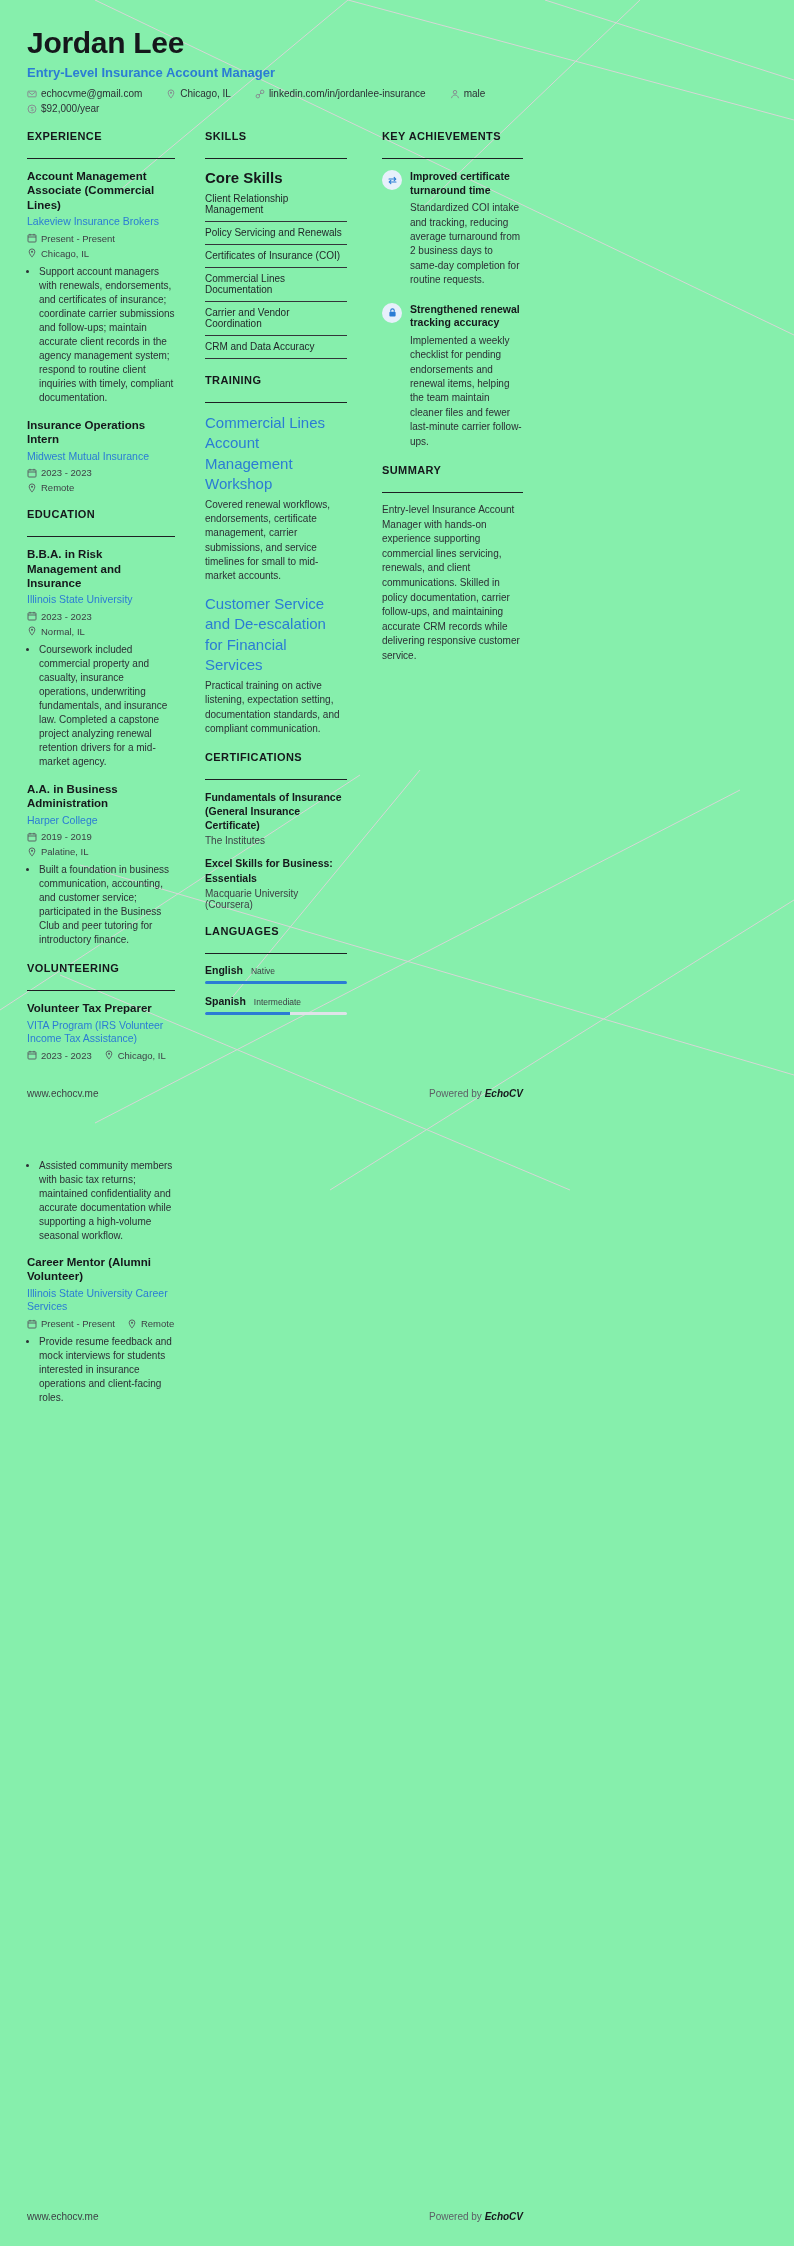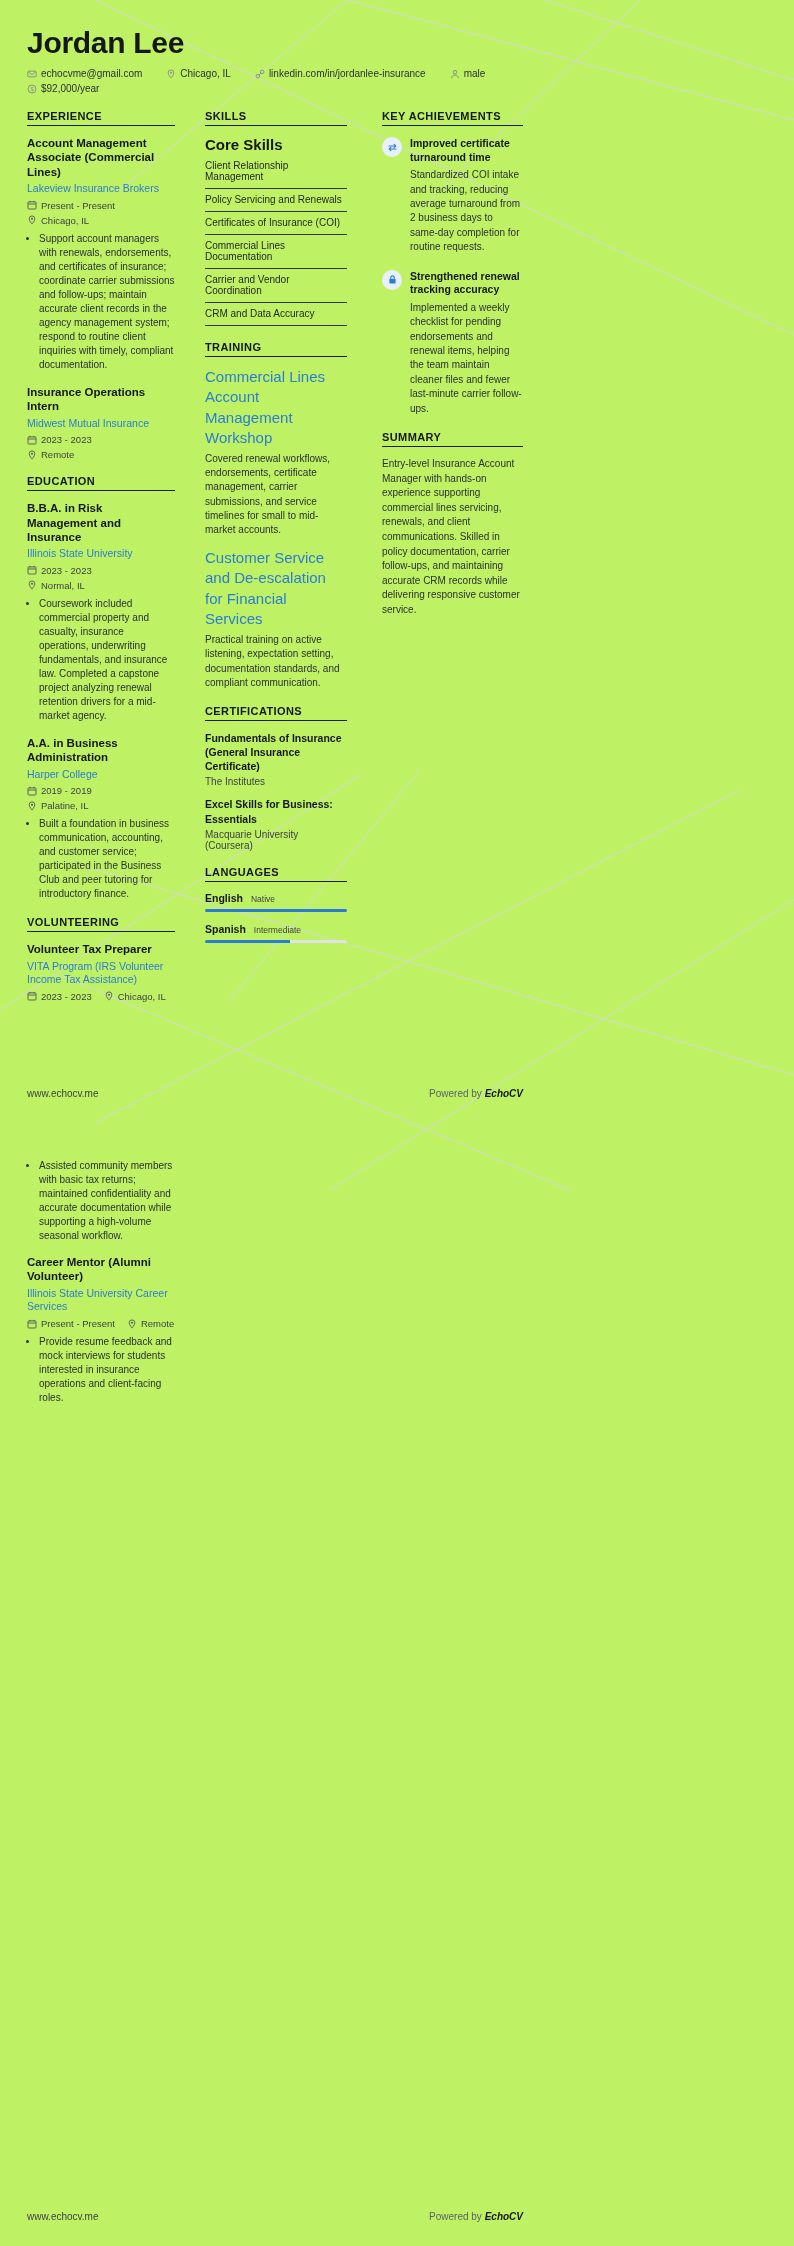--- a/index.html
+++ b/index.html
@@ -12,21 +12,21 @@
     --pattern:#d6d6d6;
     --icon_bg:#e7f0fb;
     --footer_muted:#5c6066;
   }
   *{box-sizing:border-box;margin:0;padding:0;}
   body{
     font-family:"Liberation Sans","DejaVu Sans",sans-serif;
     background:#ffffff;
     color:var(--body);
   }
-  .canvas{position:relative;width:794px;height:2246px;background:#bef264;overflow:hidden;}
+  .canvas{position:relative;width:794px;height:2246px;background:#86efac;overflow:hidden;}
   .bg{position:absolute;top:0;left:0;z-index:0;}
   .page{position:absolute;left:0;width:794px;height:1123px;z-index:1;}
   .page1{top:0;}
   .page2{top:1123px;}
   .inner{position:absolute;left:27px;width:496px;}
   .page1 .inner{top:26px;}
   .page2 .inner{top:36px;}
 
   
   .name{font-size:30px;font-weight:700;color:var(--heading);letter-spacing:-.3px;}
@@ -38,21 +38,21 @@
   
   .cols{display:flex;margin-top:16px;}
   .col-left{width:148px;margin-right:30px;}
   .col-mid{width:142px;margin-right:35px;}
   .col-right{width:141px;}
 
   .sec{margin-bottom:15px;}
   .sec-h{
     font-size:11px;font-weight:700;color:var(--heading);
     letter-spacing:.4px;border-bottom:1.6px solid var(--rule);
-    padding-bottom:3px;margin-bottom:10px;
+    padding-bottom:16px;margin-bottom:10px;
   }
   .entry{margin-bottom:13px;}
   .role{font-size:11.5px;font-weight:700;color:var(--heading);line-height:1.25;}
   .org{display:block;font-size:10.5px;font-weight:500;color:var(--accent);line-height:1.3;margin-top:3px;cursor:pointer;}
   .meta{display:flex;align-items:center;gap:4px;font-size:9.5px;color:var(--meta);margin-top:4px;}
   .meta-inline{display:flex;align-items:center;gap:12px;margin-top:4px;}
   .meta-inline .meta{margin-top:0;}
   .mi{width:10px;height:10px;color:#55585e;flex:0 0 10px;}
   .bullets{margin:6px 0 0;padding-left:12px;font-size:10px;color:var(--body);line-height:1.4;}
   .bullets li{margin-bottom:3px;}
@@ -155,20 +155,21 @@
       <line x1="80" y1="865" x2="794" y2="1075"></line>
       <line x1="420" y1="770" x2="230" y2="1000"></line>
     </g>
   </svg>
 
   <div class="page page1">
     <div class="inner">
 
       <header>
         <h1 class="name">Jordan Lee</h1>
+        <div class="job-title">Entry-Level Insurance Account Manager</div>
         <div class="contacts">
           <span class="contact">
             <svg class="ci">
                 <use href="#i-mail"></use>
               </svg>
             <span>echocvme@gmail.com</span>
           </span>
           <span class="contact">
             <svg class="ci">
                 <use href="#i-pin"></use>

